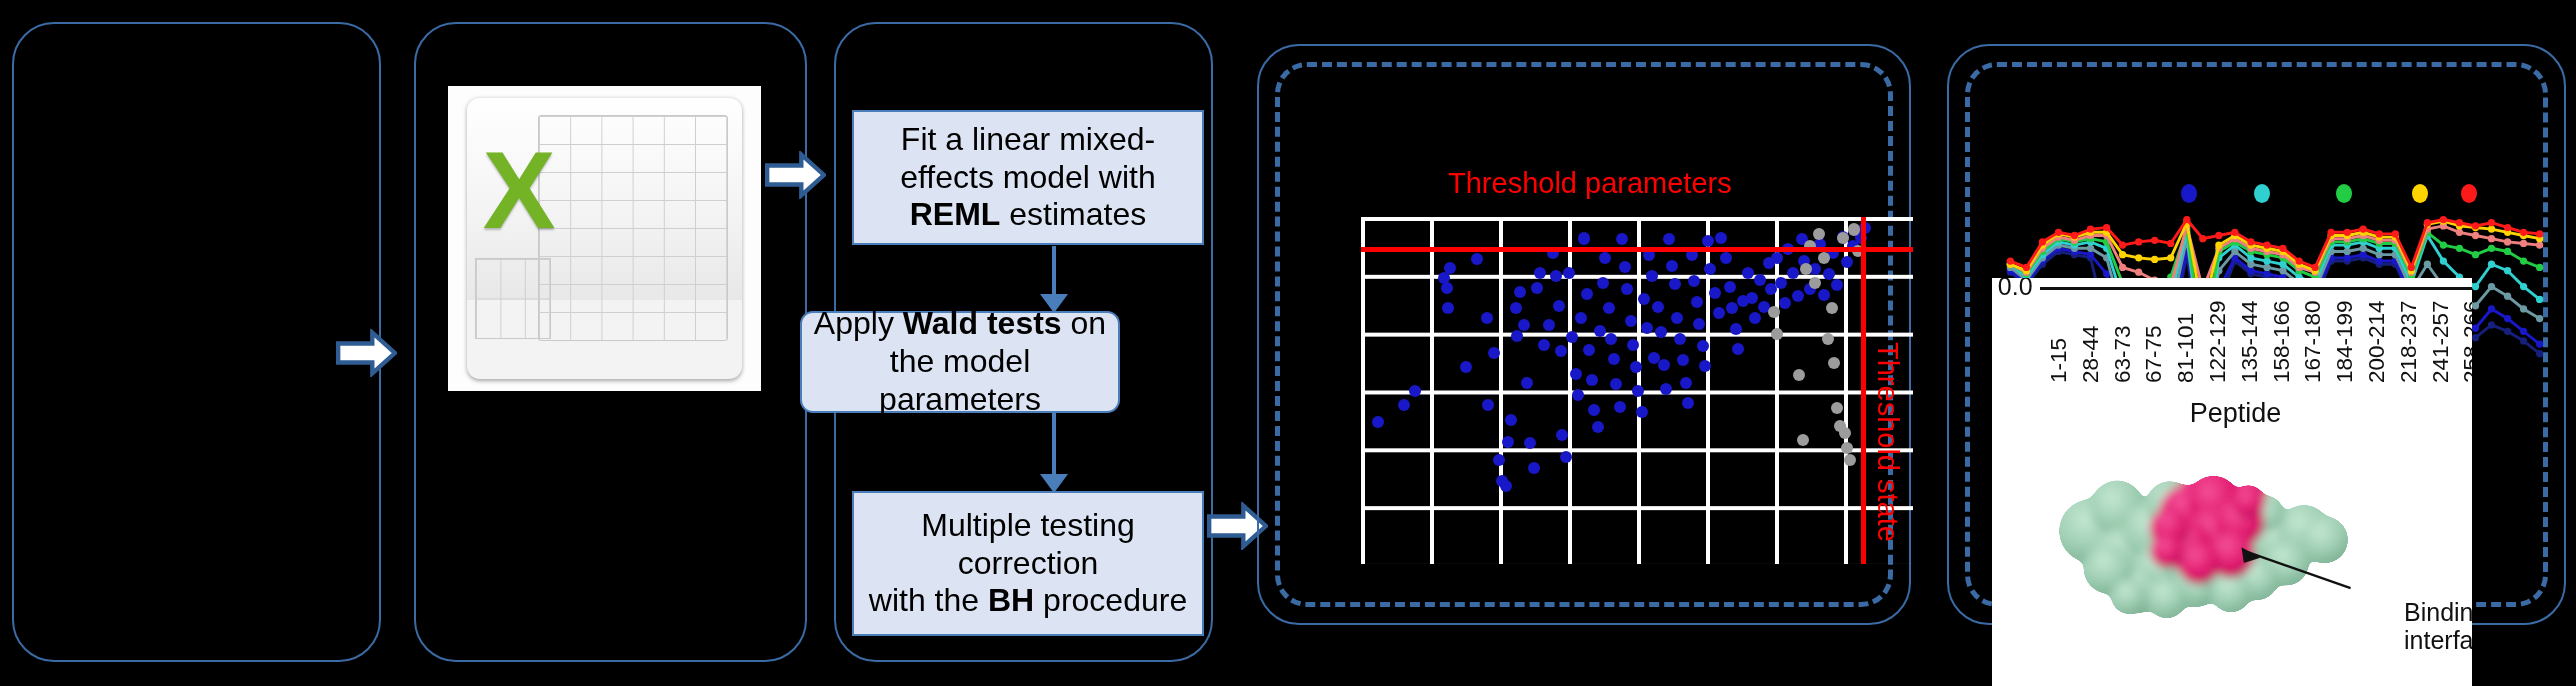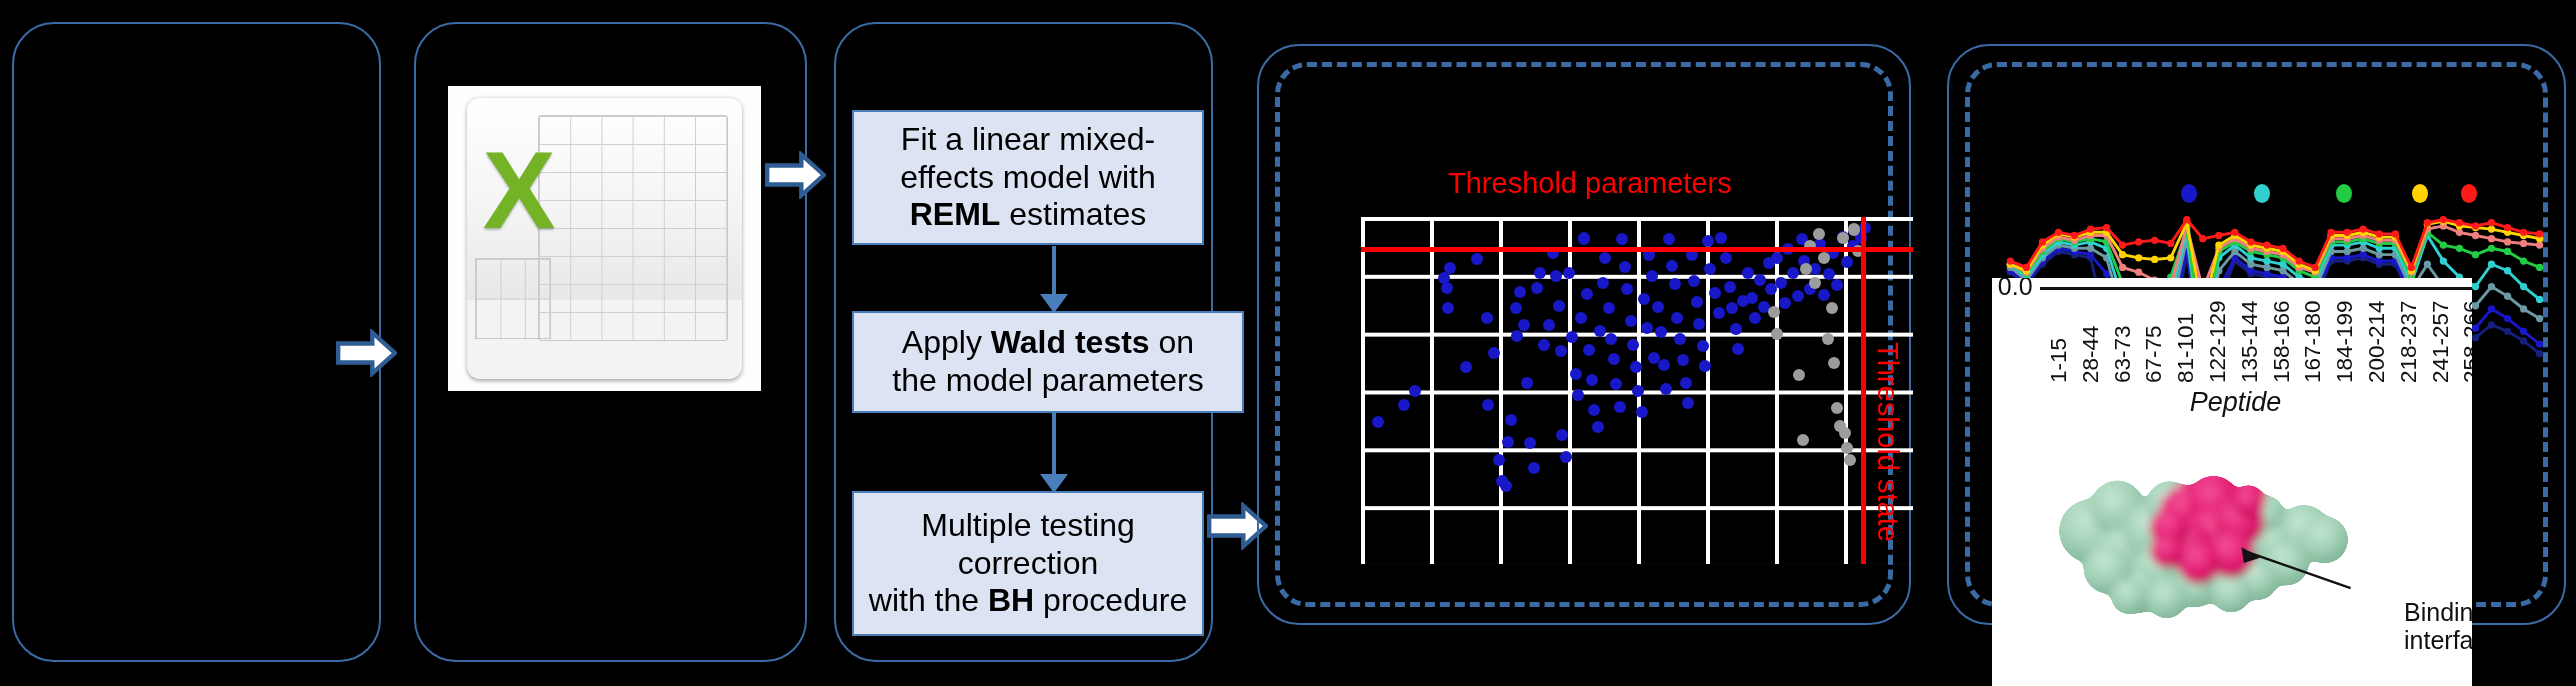--- a/index.html
+++ b/index.html
@@ -115,21 +115,21 @@
 </div>
 
 <div class="panel" style="left:834px;top:22px;width:379px;height:640px;"></div>
 
 <div class="pbox" style="left:852px;top:110px;width:352px;height:135px;">
   <span>Fit a linear mixed-<br>effects model with<br><b>REML</b> estimates</span>
 </div>
 <div class="vconn" style="left:1052px;top:246px;height:51px;"></div>
 <div class="vhead" style="left:1040px;top:294px;"></div>
 
-<div class="pbox" style="left:852px;top:311px;width:392px;height:102px;">
+<div class="pbox" style="left:800px;top:311px;width:320px;height:102px;border-radius:13px;">
   <span>Apply <b>Wald tests</b> on<br>the model parameters</span>
 </div>
 <div class="vconn" style="left:1052px;top:413px;height:64px;"></div>
 <div class="vhead" style="left:1040px;top:474px;"></div>
 
 <div class="pbox" style="left:852px;top:491px;width:352px;height:145px;">
   <span>Multiple testing<br>correction<br>with the <b>BH</b> procedure</span>
 </div>
 
 <div class="arrow" style="left:1207px;top:502px;">
@@ -603,21 +603,21 @@
       <span style="flex: 1 0 auto; margin-right: 5.8px;">135-144</span>
       <span style="flex: 1 0 auto; margin-right: 5.8px;">158-166</span>
       <span style="flex: 1 0 auto; margin-right: 5.8px;">167-180</span>
       <span style="flex: 1 0 auto; margin-right: 5.8px;">184-199</span>
       <span style="flex: 1 0 auto; margin-right: 5.8px;">200-214</span>
       <span style="flex: 1 0 auto; margin-right: 5.8px;">218-237</span>
       <span style="flex: 1 0 auto; margin-right: 5.8px;">241-257</span>
       <span style="flex: 1 0 auto; margin-right: 5.8px;">258-266</span>
     </div>
 
-  <div class="axis-caption" style="left:160px;top:109px;width:167px;font-style:italic;">Peptide</div>
+  <div class="axis-caption" style="left:160px;top:120px;width:167px;">Peptide</div>
 
   <svg viewBox="0 0 660 300" preserveAspectRatio="xMidYMid meet" style="position:absolute;left:29px;top:144px;width:385px;height:218px;">
     <defs>
       <filter id="blobby" x="-25%" y="-25%" width="150%" height="150%">
         <feGaussianBlur in="SourceGraphic" stdDeviation="7" result="b"></feGaussianBlur>
         <feColorMatrix in="b" type="matrix" values="1 0 0 0 0  0 1 0 0 0  0 0 1 0 0  0 0 0 26 -11"></feColorMatrix>
       </filter>
       <radialGradient id="gGreen" cx="40%" cy="32%" r="78%">
         <stop offset="0%" stop-color="#c6e8d4"></stop>
         <stop offset="60%" stop-color="#9bccb0"></stop>

